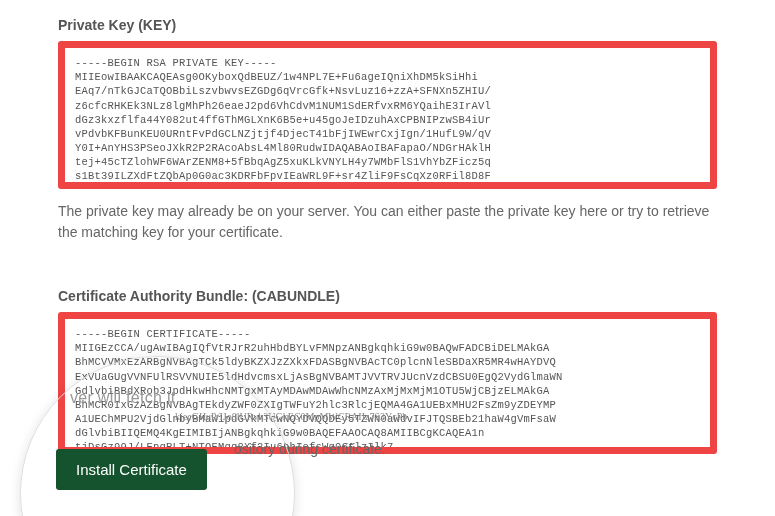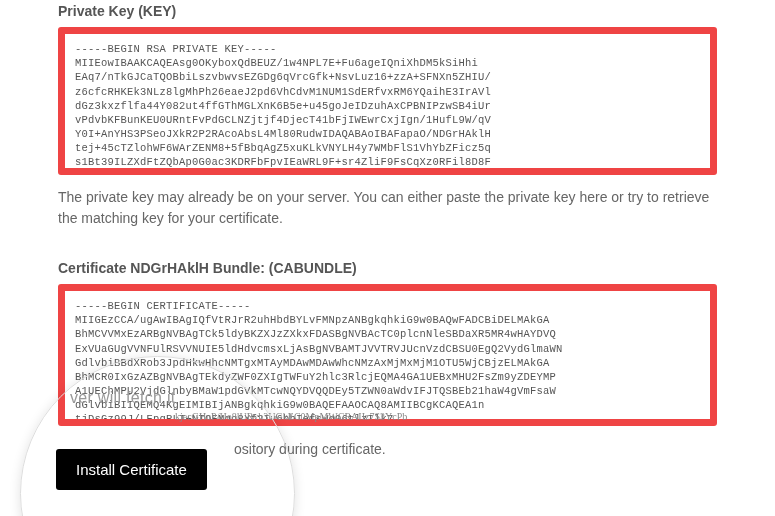--- a/index.html
+++ b/index.html
@@ -1,25 +1,25 @@
 <!DOCTYPE html>
 <html><head>
   <meta charset="utf-8">
   <style>
     *{box-sizing:border-box;margin:0;padding:0}
     body{font-family:-apple-system,BlinkMacSystemFont,"Segoe UI",Arial,sans-serif;background:#fff;width:775px;height:516px;overflow:hidden;position:relative}
     .wrap{padding:0 58px}
-    .label{font-weight:600;color:#555;font-size:14px;margin-bottom:8px;margin-top:3px}
+    .label{font-weight:600;color:#555;font-size:14px;margin-bottom:8px;margin-top:17px}
     textarea{width:100%;border:7px solid #ef4444;border-radius:3px;padding:8px 10px;font-family:"Courier New",monospace;font-size:10.5px;color:#555;resize:none;outline:none;line-height:1.35;letter-spacing:.2px}
     .ta-key{height:148px}
     .ta-ca{height:142px}
     .help{color:#666;font-size:14px;line-height:1.5;margin-top:8px}
     .spacer{height:28px}
     .bottom-help{position:absolute;left:234px;top:418px;color:#666;font-size:14px;line-height:1.5;width:260px}
-    .btn{position:absolute;left:56px;top:449px;background:#000000;color:#fff;border:none;border-radius:3px;padding:12px 20px;font-size:15px;font-weight:400;cursor:pointer}
+    .btn{position:absolute;left:56px;top:449px;background:#14532d;color:#fff;border:none;border-radius:3px;padding:12px 20px;font-size:15px;font-weight:400;cursor:pointer}
     .lens{position:absolute;left:20px;top:356px;width:275px;height:275px;border-radius:50%;border:1px solid #ddd;box-shadow:0 2px 12px rgba(0,0,0,.12);pointer-events:none;z-index:5}
     .fetch{position:absolute;left:70px;top:389px;color:#999;font-size:16px;letter-spacing:.3px}
     .fetch-sub{position:absolute;left:175px;top:411px;color:#888;font-size:10px;font-family:Liberation Serif, serif}
   </style>
 </head>
 <body>
 
 <div class="wrap">
   <div class="label">Private Key (KEY)</div>
   <textarea class="ta-key" style="">-----BEGIN RSA PRIVATE KEY-----
@@ -30,21 +30,21 @@
 vPdvbKFBunKEU0URntFvPdGCLNZjtjf4DjecT41bFjIWEwrCxjIgn/1HufL9W/qV
 Y0I+AnYHS3PSeoJXkR2P2RAcoAbsL4Ml80RudwIDAQABAoIBAFapaO/NDGrHAklH
 tej+45cTZlohWF6WArZENM8+5fBbqAgZ5xuKLkVNYLH4y7WMbFlS1VhYbZFicz5q
 s1Bt39ILZXdFtZQbAp0G0ac3KDRFbFpvIEaWRL9F+sr4ZliF9FsCqXz0RFil8D8F
 4mIo1ID3IzmuCp0EuyyFFNmhYkLnztki/VBUYsWkZKA9SItI2eAV2kYEhaBrAmBc
 </textarea>
   <div class="help">The private key may already be on your server. You can either paste the private key here or try to retrieve the matching key for your certificate.</div>
 
   <div class="spacer"></div>
 
-  <div class="label">Certificate NDGrHAklH Bundle: (CABUNDLE)</div>
+  <div class="label">Certificate Authority Bundle: (CABUNDLE)</div>
   <textarea class="ta-ca" style="">-----BEGIN CERTIFICATE-----
 MIIGEzCCA/ugAwIBAgIQfVtRJrR2uhHbdBYLvFMNpzANBgkqhkiG9w0BAQwFADCBiDELMAkGA
 BhMCVVMxEzARBgNVBAgTCk5ldyBKZXJzZXkxFDASBgNVBAcTC0plcnNleSBDaXR5MR4wHAYDVQ
 ExVUaGUgVVNFUlRSVVNUIE5ldHdvcmsxLjAsBgNVBAMTJVVTRVJUcnVzdCBSU0EgQ2VydGlmaWN
 GdlvbiBBdXRob3JpdHkwHhcNMTgxMTAyMDAwMDAwWhcNMzAxMjMxMjM1OTU5WjCBjzELMAkGA
 BhMCR0IxGzAZBgNVBAgTEkdyZWF0ZXIgTWFuY2hlc3RlcjEQMA4GA1UEBxMHU2FsZm9yZDEYMP
 A1UEChMPU2VjdGlnbyBMaW1pdGVkMTcwNQYDVQQDEy5TZWN0aWdvIFJTQSBEb21haW4gVmFsaW
 dGlvbiBIIQEMQ4KgEIMIBIjANBgkqhkiG9w0BAQEFAAOCAQ8AMIIBCgKCAQEA1n
 tjDsGz99J/LEpgPLT+NTQEMgg8Xf2Iu6bhIefsWg06tlzIlk7
 kjecGHuP/IJo8lURvh3UGkEC0MpMWCRAIIz7S3YcPb

